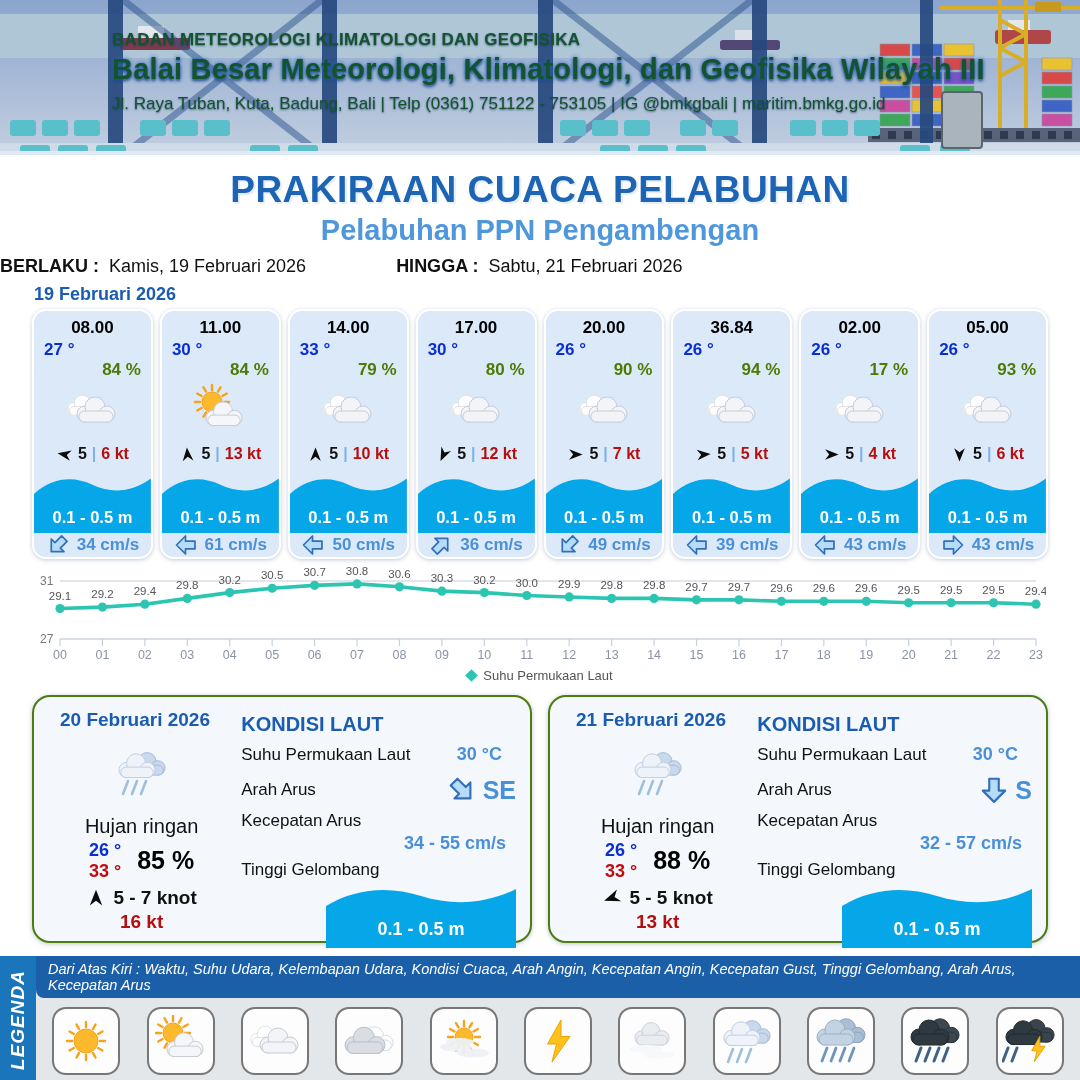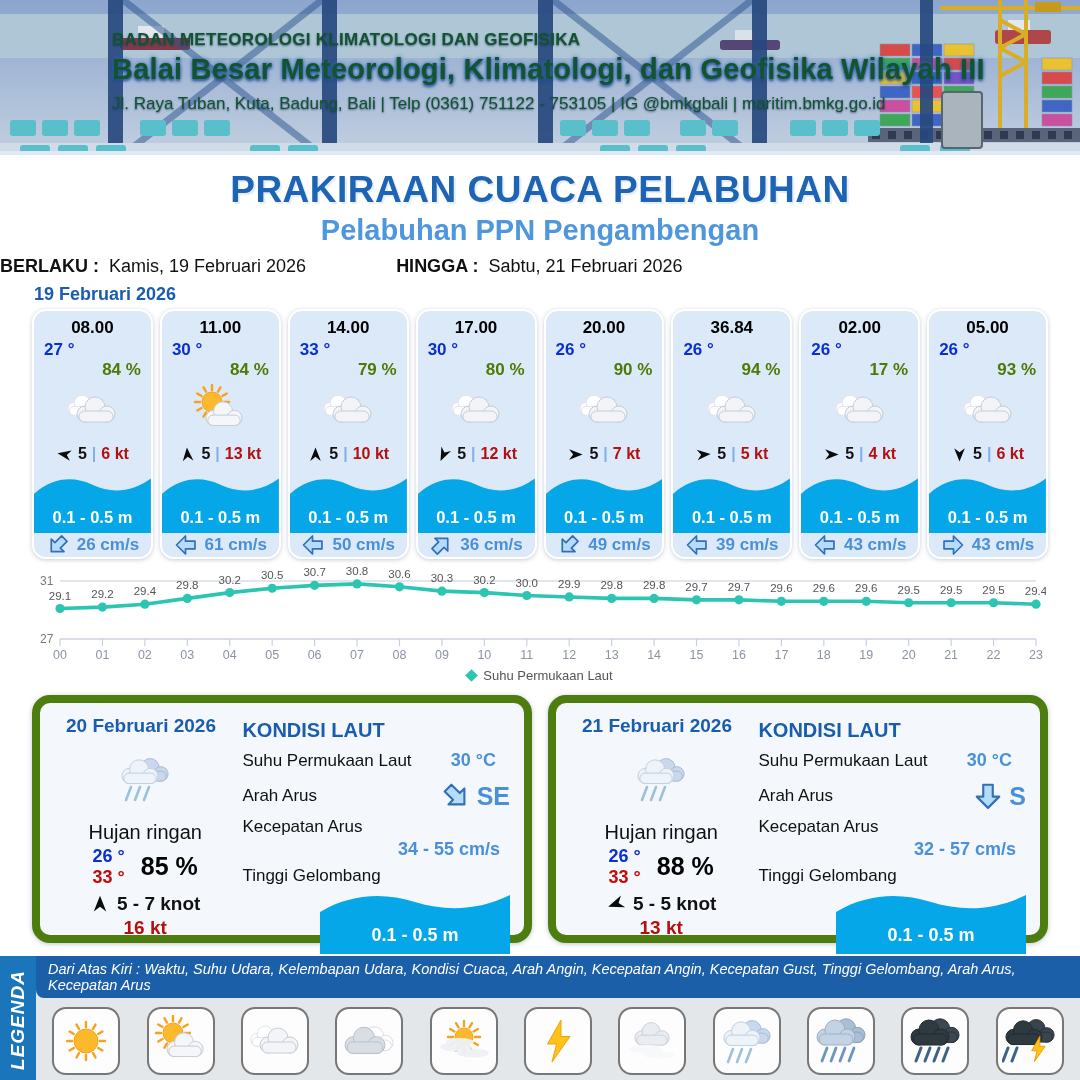--- a/index.html
+++ b/index.html
@@ -54,21 +54,21 @@
   .hcurv { font-size:17px; font-weight:bold; color:#4a90d9; }
 
   
   .chartwrap { margin:8px 34px 0 34px; }
   .chart-legend { display:flex; align-items:center; justify-content:center; gap:7px;
       font-size:13px; color:#555; margin-top:2px; }
   .diamond { width:9px; height:9px; background:#2cc5b2; transform:rotate(45deg); display:inline-block; }
 
   
   .drow { display:flex; gap:16px; margin:12px 32px 0 32px; }
-  .dcard { flex:1; background:#f4f8fc; border:8px solid #4d7c0f; border-radius:18px;
+  .dcard { flex:1; background:#f4f8fc; border:2px solid #4d7c0f; border-radius:18px;
       box-shadow:0 1px 5px rgba(90,110,140,.4); height:248px; display:flex; padding:12px 14px; }
   .dleft { width:40%; display:flex; flex-direction:column; align-items:center; }
   .ddate { font-size:19px; font-weight:bold; color:#1a5cb0; align-self:flex-start; margin-left:12px; }
   .dicon { height:86px; display:flex; align-items:center; justify-content:center; }
   .dcond { font-size:20px; color:#111; margin-top:0px; }
   .dtemps { display:flex; align-items:center; gap:16px; margin-top:2px; }
   .dtcol { display:flex; flex-direction:column; line-height:1.15; }
   .dtmin { color:#0a2fd0; font-weight:bold; font-size:18px; }
   .dtmax { color:#c00c0c; font-weight:bold; font-size:18px; }
   .dhum  { color:#000000; font-weight:bold; font-size:25px; }
@@ -288,21 +288,21 @@
           <path d="M0 24 C 20 6, 42 4, 63 14 C 84 24, 106 22, 126 7 L126 67 L0 67 Z" fill="#06a7e8"></path>
         </svg>
     <div class="hwavetxt">0.1 - 0.5 m</div>
   </div>
   <div class="hcur">
     <span class="curarrow" style="transform:rotate(225deg)">
           <svg viewBox="0 0 24 24" width="100%" height="100%">
             <path d="M12 2.5 L21 11.5 L15.8 11.5 L15.8 21 L8.2 21 L8.2 11.5 L3 11.5 Z" fill="#b6dcf8" stroke="#3170b8" stroke-width="1.7" stroke-linejoin="round"></path>
           </svg>
         </span>
-    <span class="hcurv">26 cm/s</span>
+    <span class="hcurv">34 cm/s</span>
   </div>
 </div>
 <div class="hcard">
   <div class="htime">11.00</div>
   <div class="hth">
     <span class="htemp">30 °</span>
     <span class="hhum">84 %</span>
   </div>
   <div class="hicon">
         <svg width="72" height="58" viewBox="0 0 72 58">

